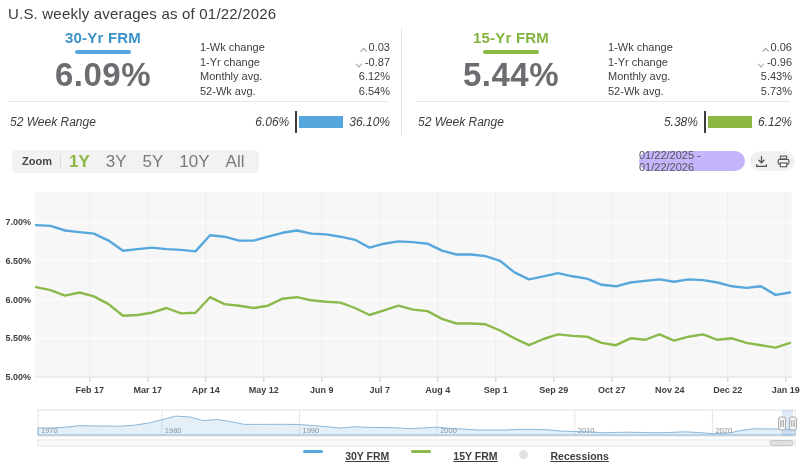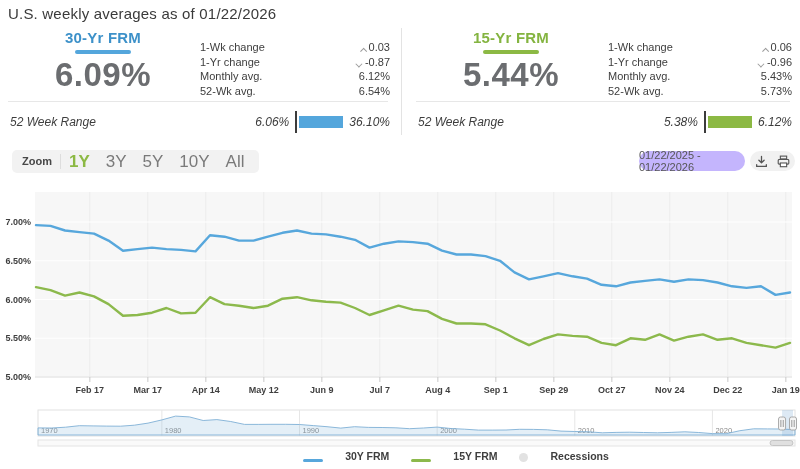--- a/index.html
+++ b/index.html
@@ -46,21 +46,21 @@
     border-radius:10px; display:flex; align-items:center; justify-content:center; gap:9px; }
   .tb-icon { width:13px; height:13px; display:block; cursor:pointer; }
 
   
   #main-chart { position:absolute; left:0; top:190px; }
   #nav-chart  { position:absolute; left:0; top:406px; }
 
   
   .legend { position:absolute; left:0; top:450px; width:800px; display:flex; justify-content:center;
     gap:22px; transform:translateX(56px); }
-  .legend-item { display:flex; align-items:flex-end; gap:22px; cursor:pointer; }
+  .legend-item { display:flex; align-items:flex-start; gap:22px; cursor:pointer;text-decoration:underline; }
   .legend-swatch { width:20px; height:3px; border-radius:2px; }
   .legend-swatch.circle { width:9px; height:9px; border-radius:50%; }
   .legend-text { font-size:10.5px; font-weight:bold; color:#3e3e3e; }
 </style>
 </head>
 <body>
 
 <div class="page-title">U.S. weekly averages as of 01/22/2026</div>
 
 <div class="rate-card" id="card-30">

